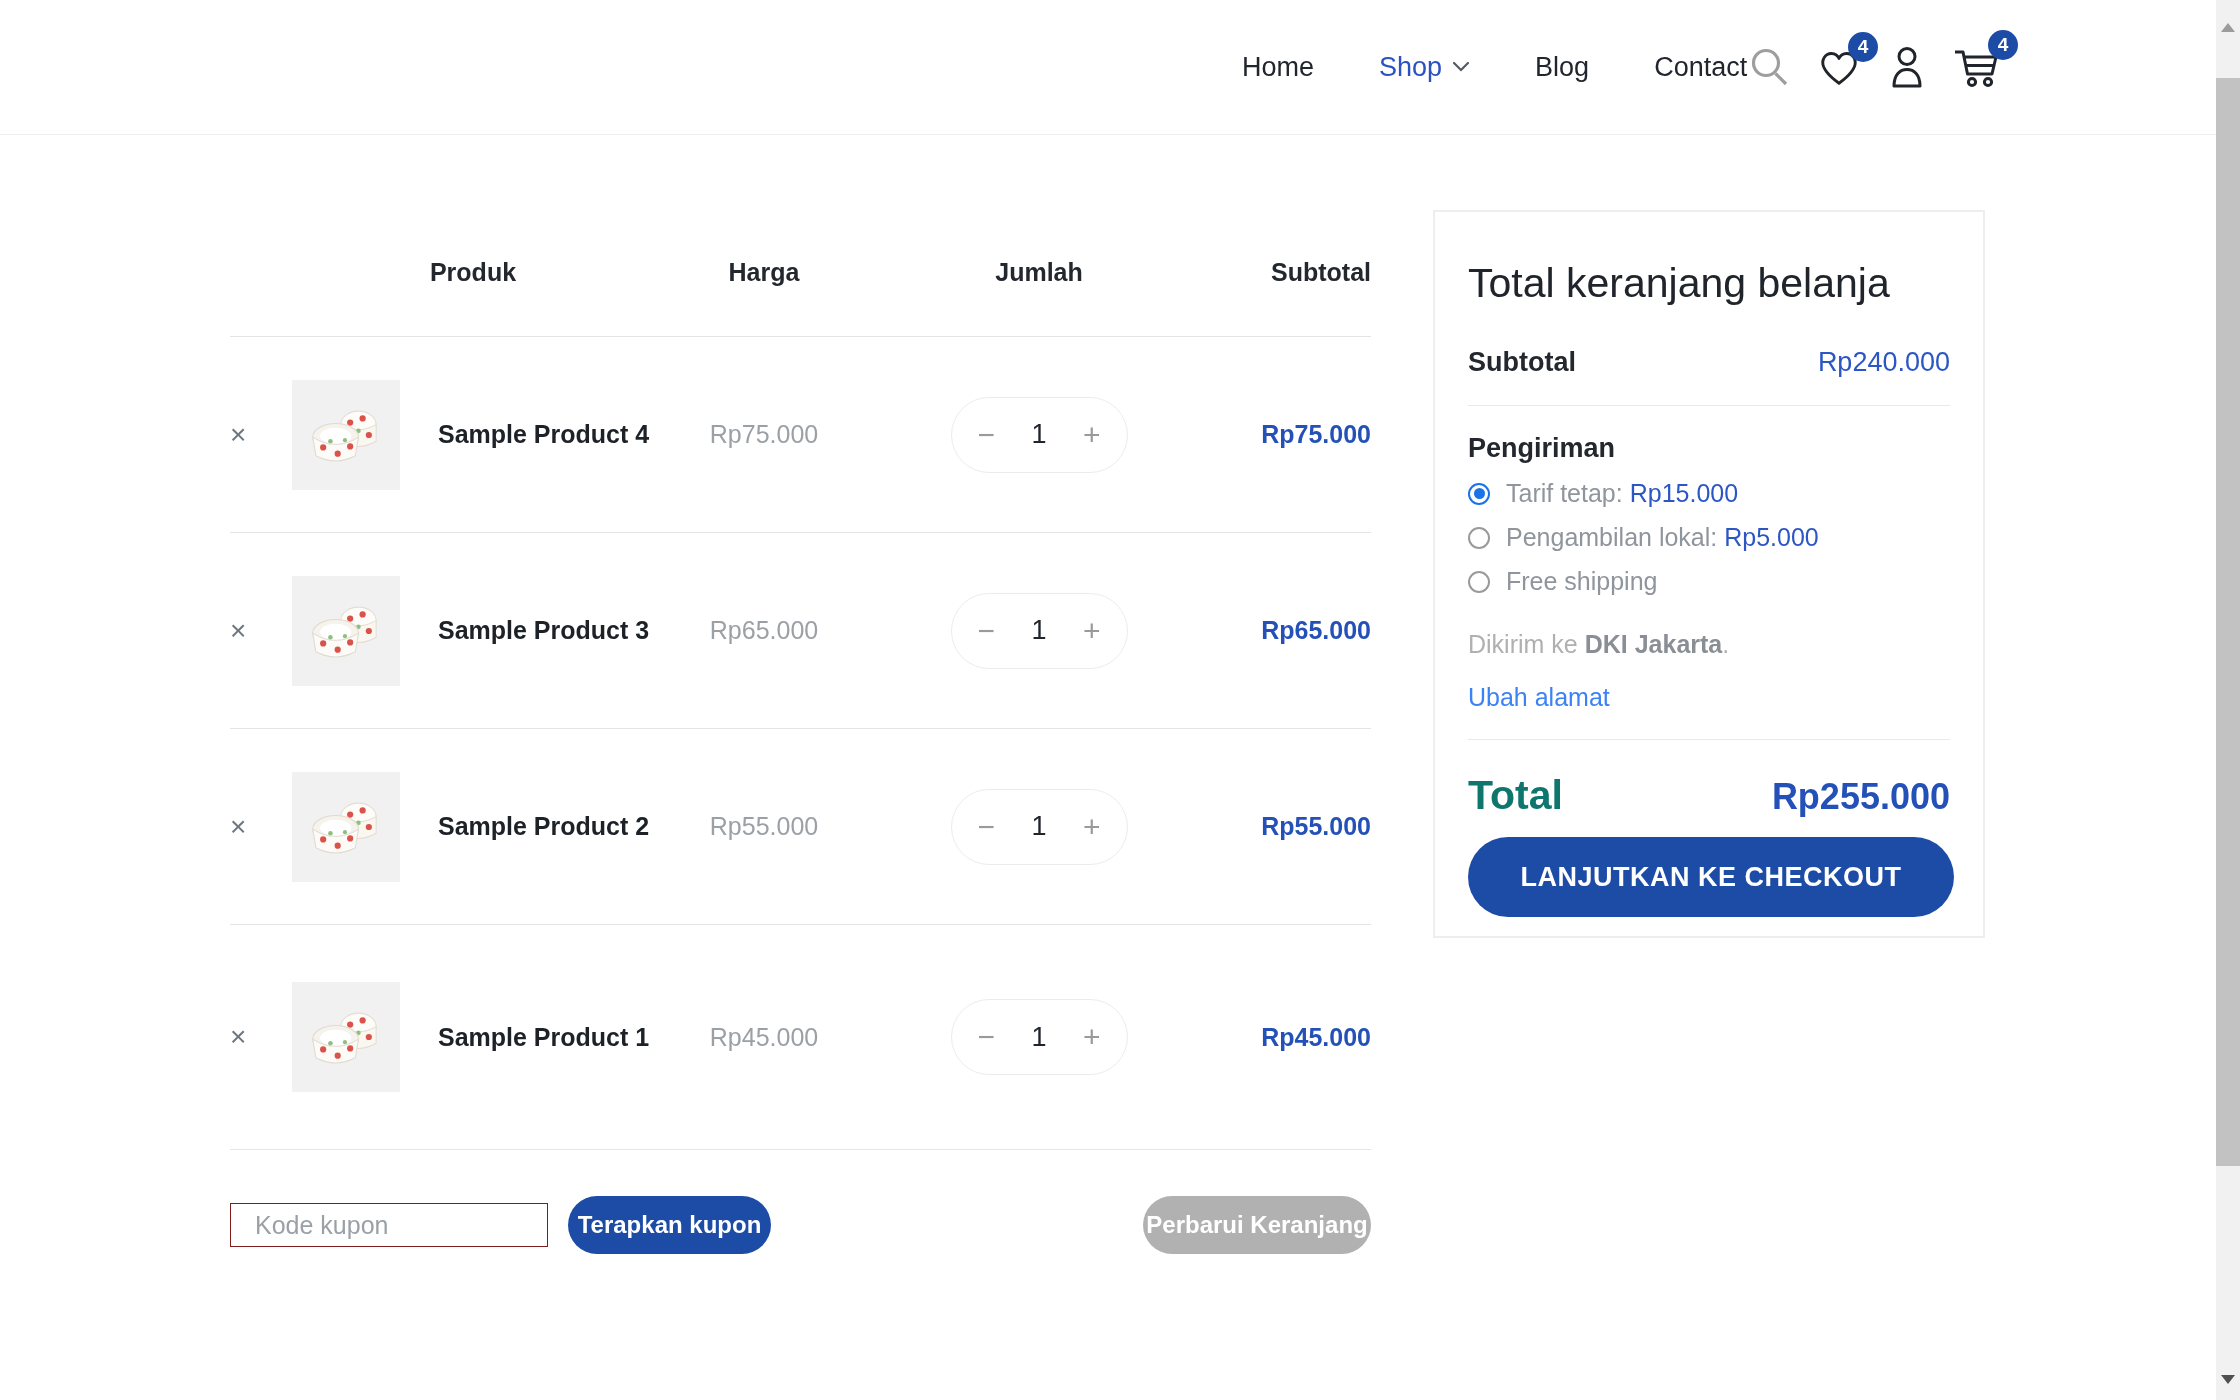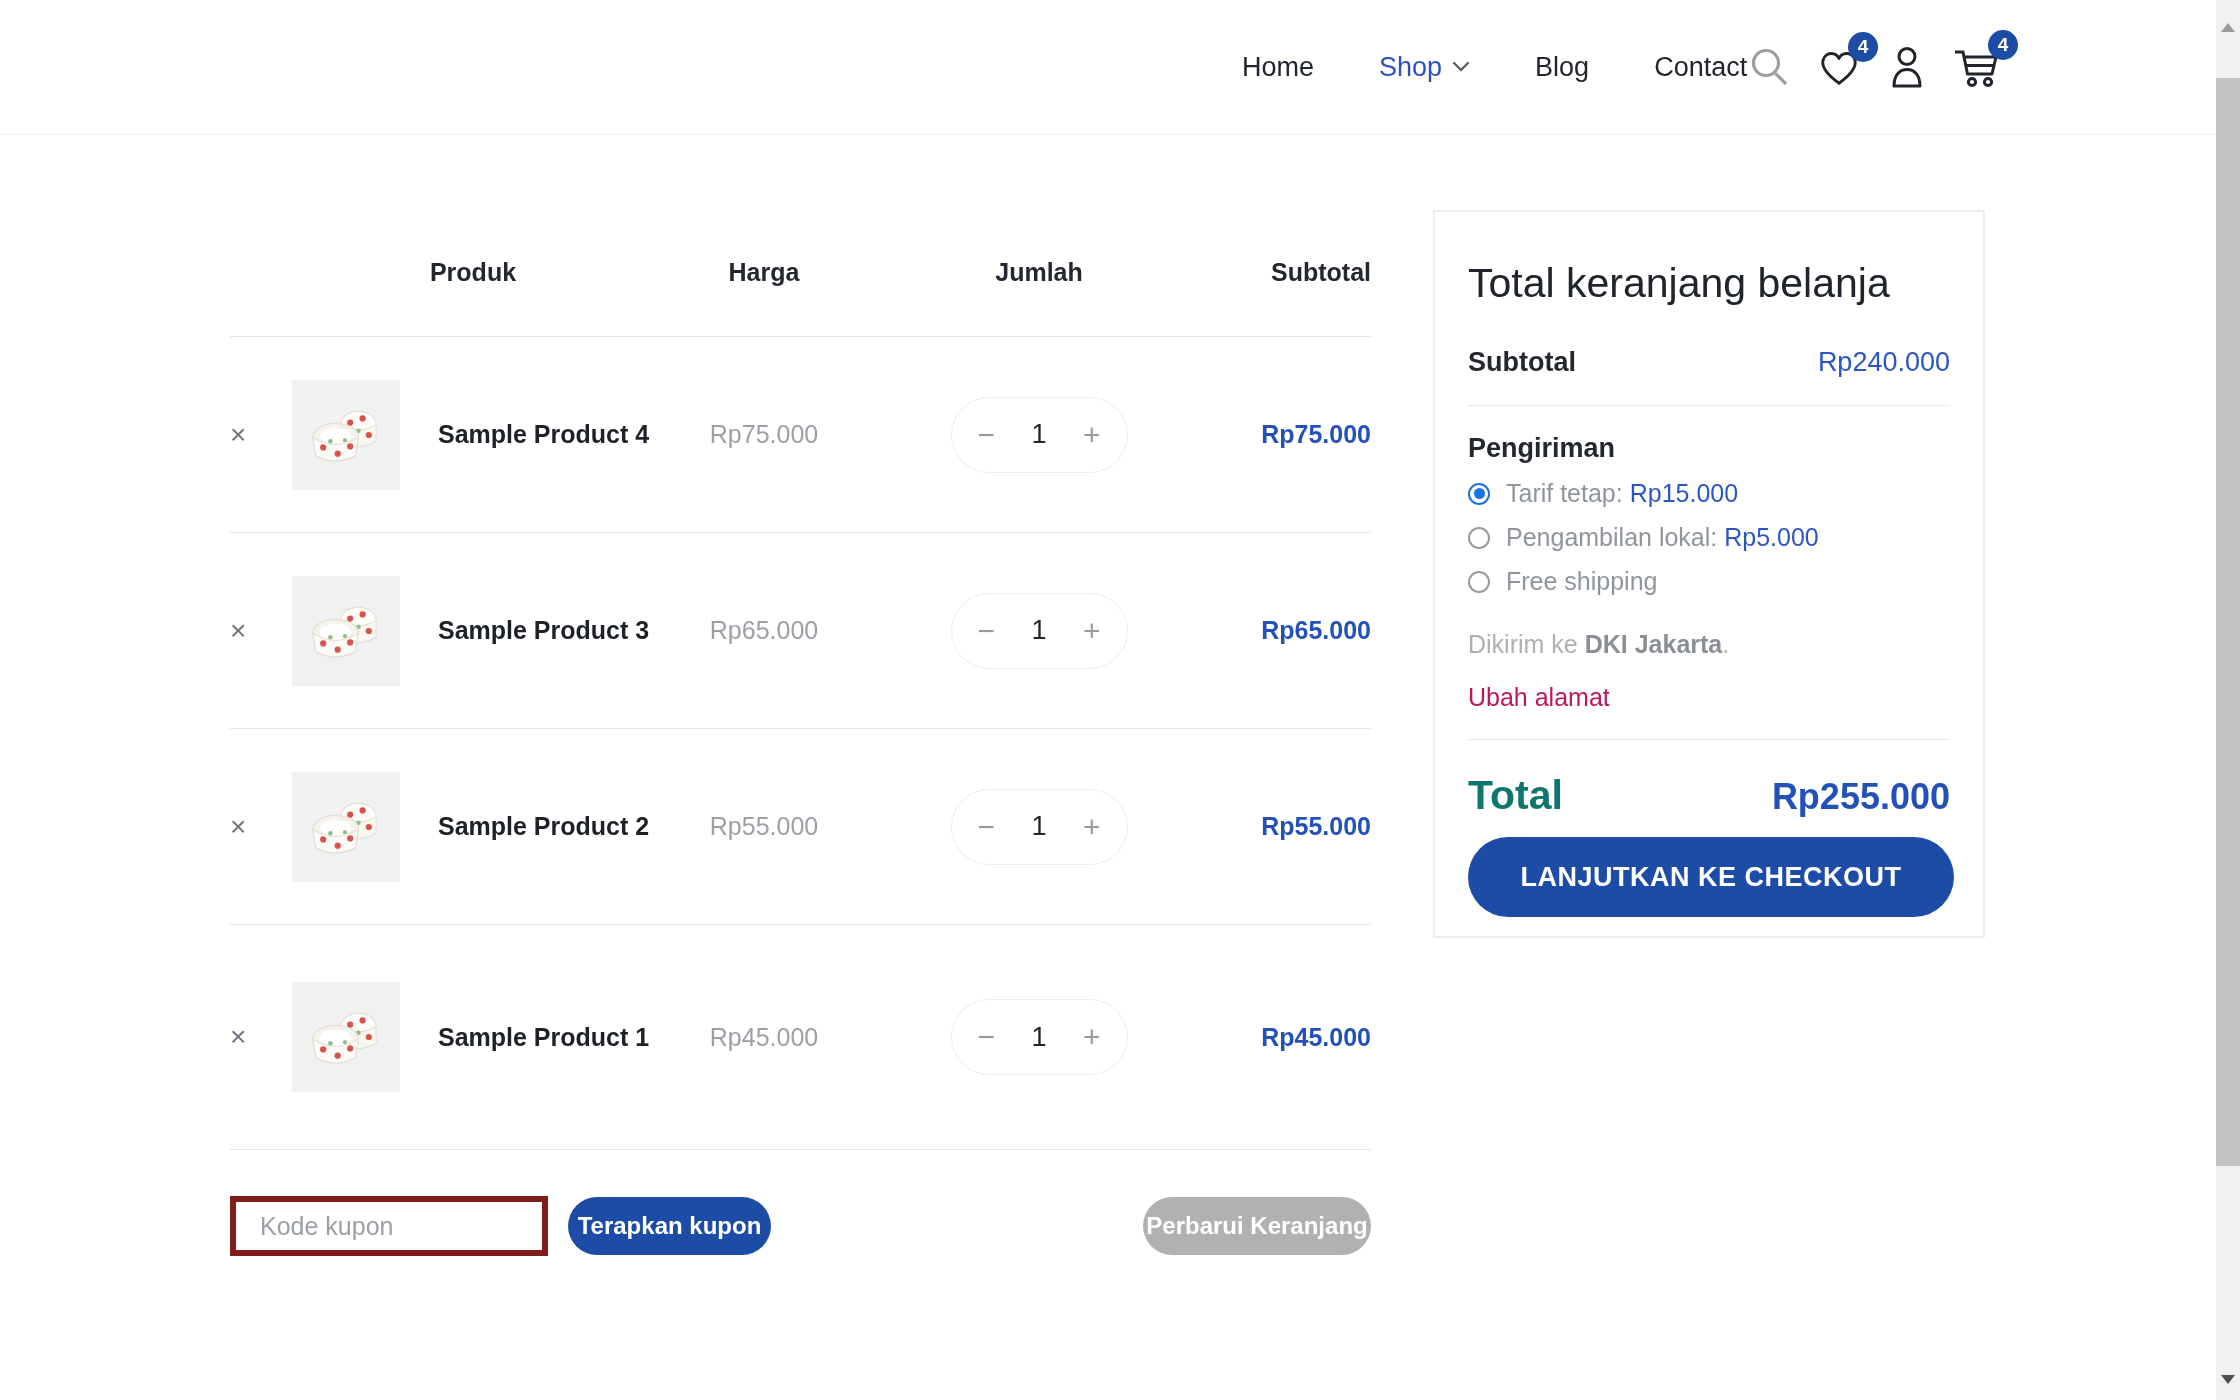--- a/index.html
+++ b/index.html
@@ -85,22 +85,22 @@
   .step-btn { font-size: 30px; color: #9a9a9a; font-weight: 300; cursor: pointer; line-height: 1; }
   .qty { font-size: 27px; color: #20242c; }
   .row-subtotal { font-size: 25px; font-weight: 700; color: #2451b7; text-align: right; }
 
   
   .coupon-row {
     position: absolute; left: 230px; top: 1196px; width: 1141px;
     display: flex; align-items: center;
   }
   .coupon-input {
-    width: 318px; height: 60px;
-    border: 6px solid #7f1d1d; background: #fff;
+    width: 318px; height: 44px;
+    border: 1px solid #7f1d1d; background: #fff;
     font-family: "Liberation Sans", "DejaVu Sans", sans-serif;
     font-size: 25px; color: #0369a1; padding: 0 24px; outline: none;
   }
   .coupon-input::placeholder { color: #9aa0a6; }
   .btn {
     border: none; cursor: pointer; color: #fff;
     font-family: "Liberation Sans", "DejaVu Sans", sans-serif;
     font-size: 24px; font-weight: 700;
     height: 58px; border-radius: 29px;
     display: flex; align-items: center; justify-content: center;
@@ -132,21 +132,21 @@
     border: 2px solid #9a9a9a; background: #fff; flex: 0 0 auto;
     display: flex; align-items: center; justify-content: center;
   }
   .radio.checked { border-color: #1a73e8; }
   .radio.checked::after {
     content: ""; width: 11px; height: 11px; border-radius: 50%; background: #1a73e8;
   }
   .ship-price { color: #2b56c4; }
   .ship-to { margin-top: 34px; font-size: 25px; color: #b0b0b0; }
   .ship-to b { color: #8a8f96; font-weight: 700; }
-  .change-addr { margin-top: 24px; font-size: 25px; color: #be185d; cursor: pointer; }
+  .change-addr { margin-top: 24px; font-size: 25px; color: #3b82f6; cursor: pointer; }
   .total-row { margin-top: 32px; }
   .total-label { font-size: 41px; font-weight: 700; color: #0f766e; }
   .total-value { font-size: 36px; font-weight: 600; color: #2451b7; }
   .btn-checkout {
     margin-top: 18px; width: 486px; height: 80px; border-radius: 40px;
     background: #1d4ca6; letter-spacing: 0.5px; font-size: 27px;
   }
 
   
   .scrollbar {

